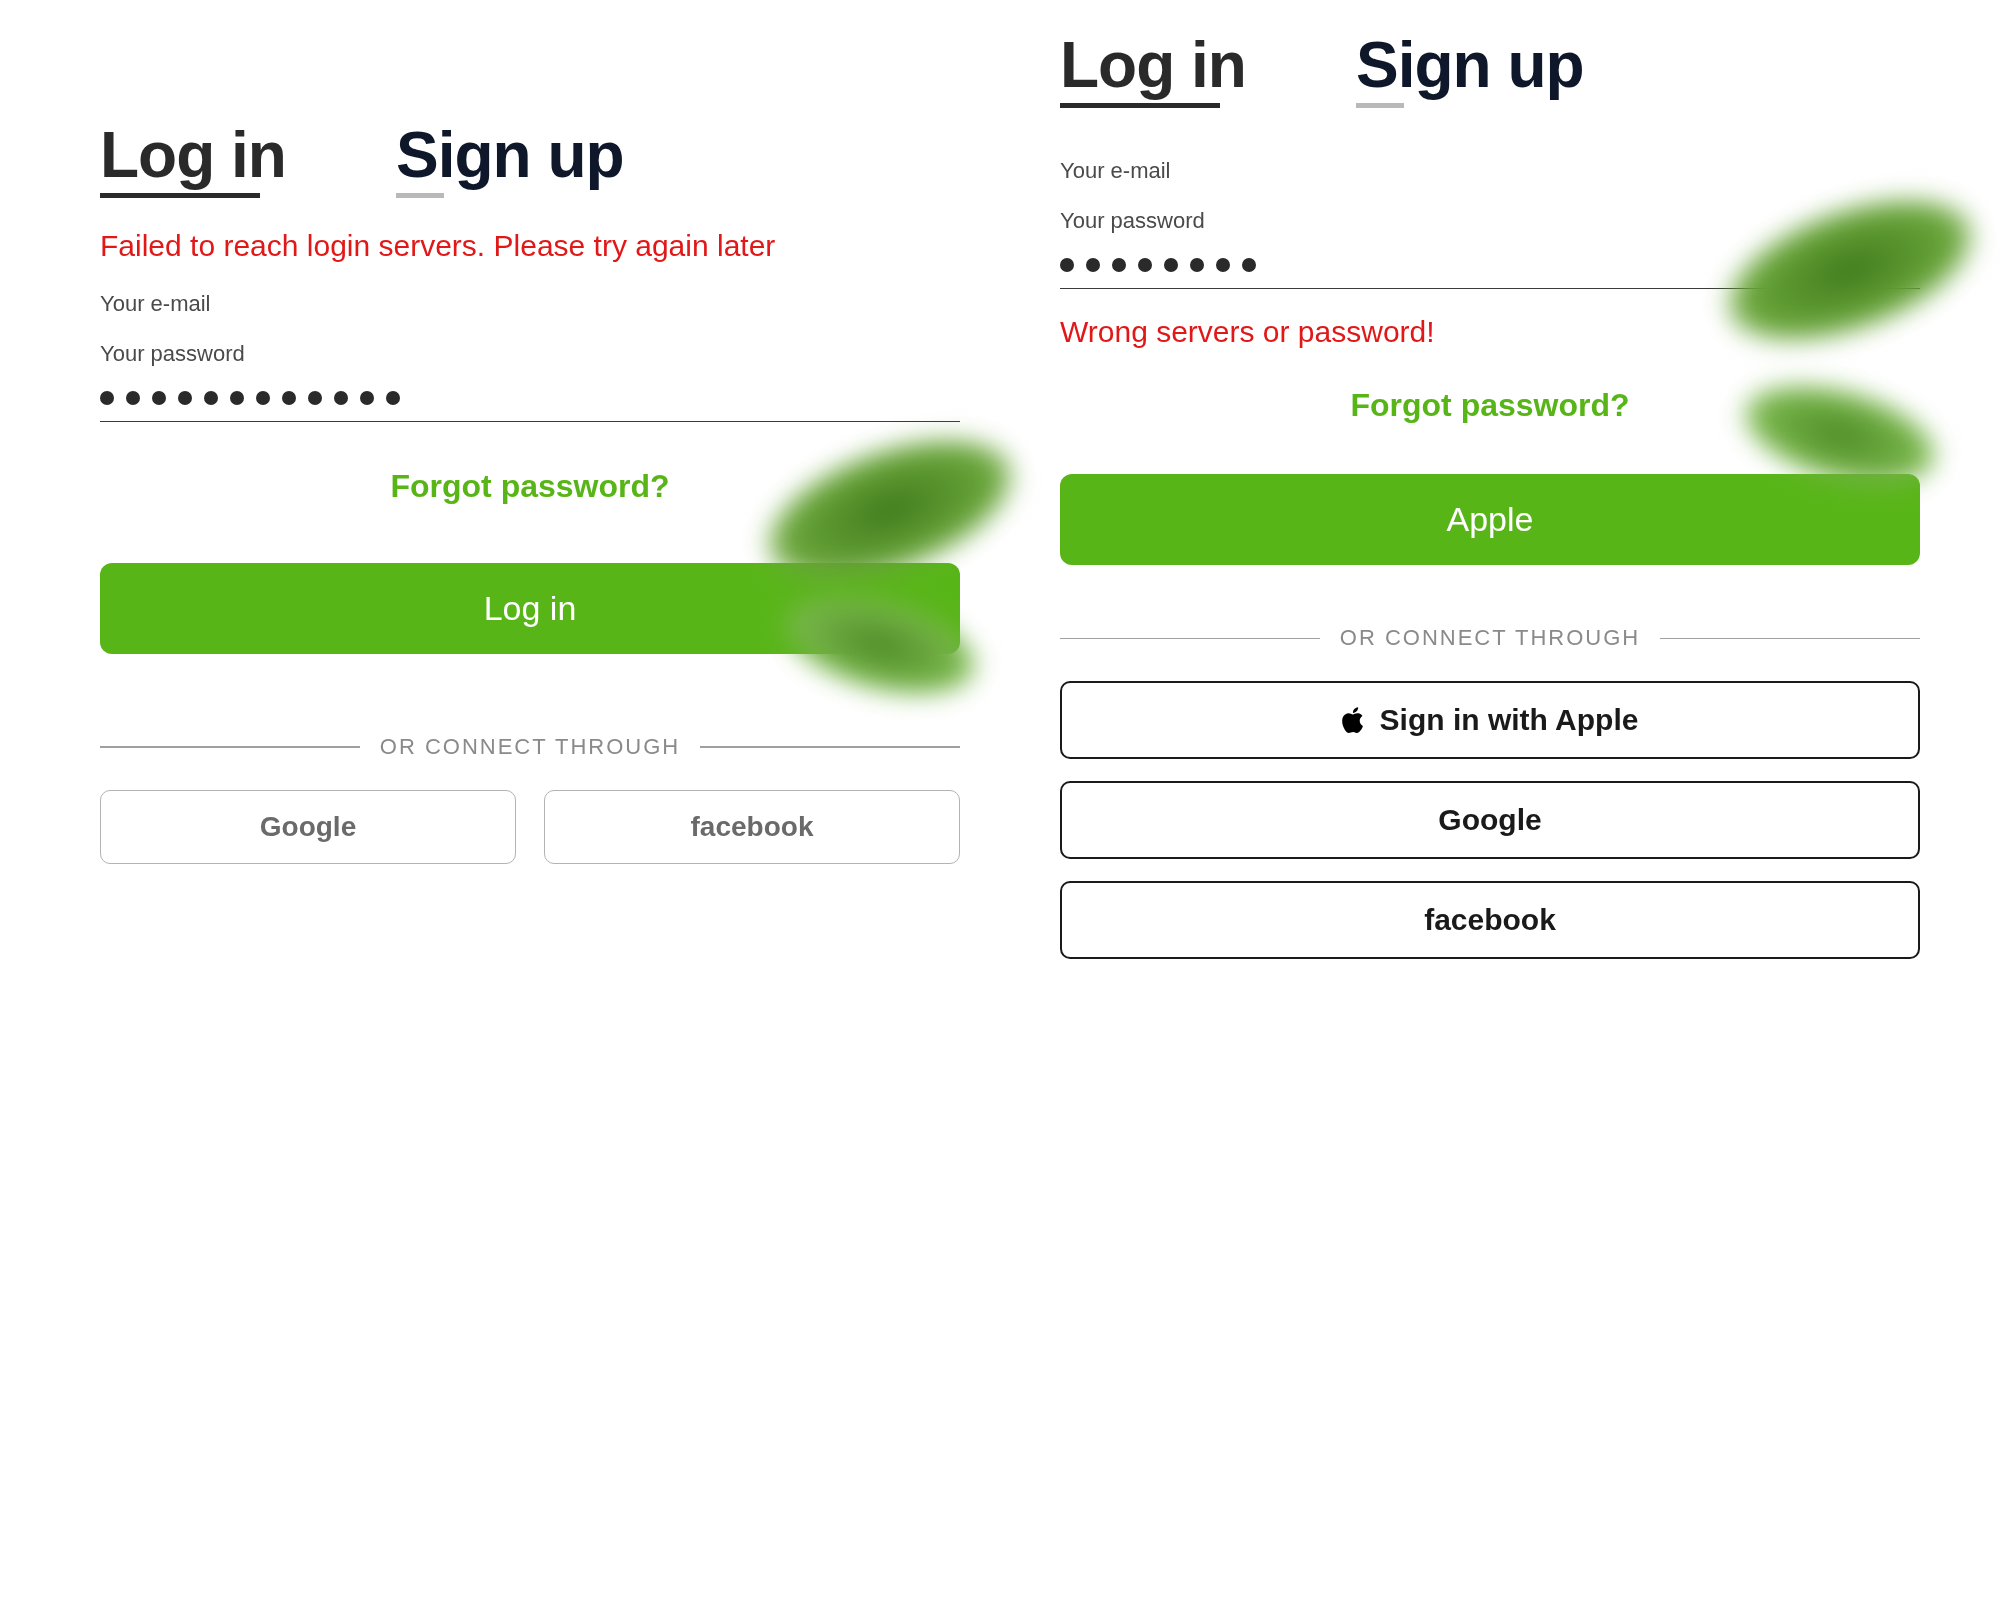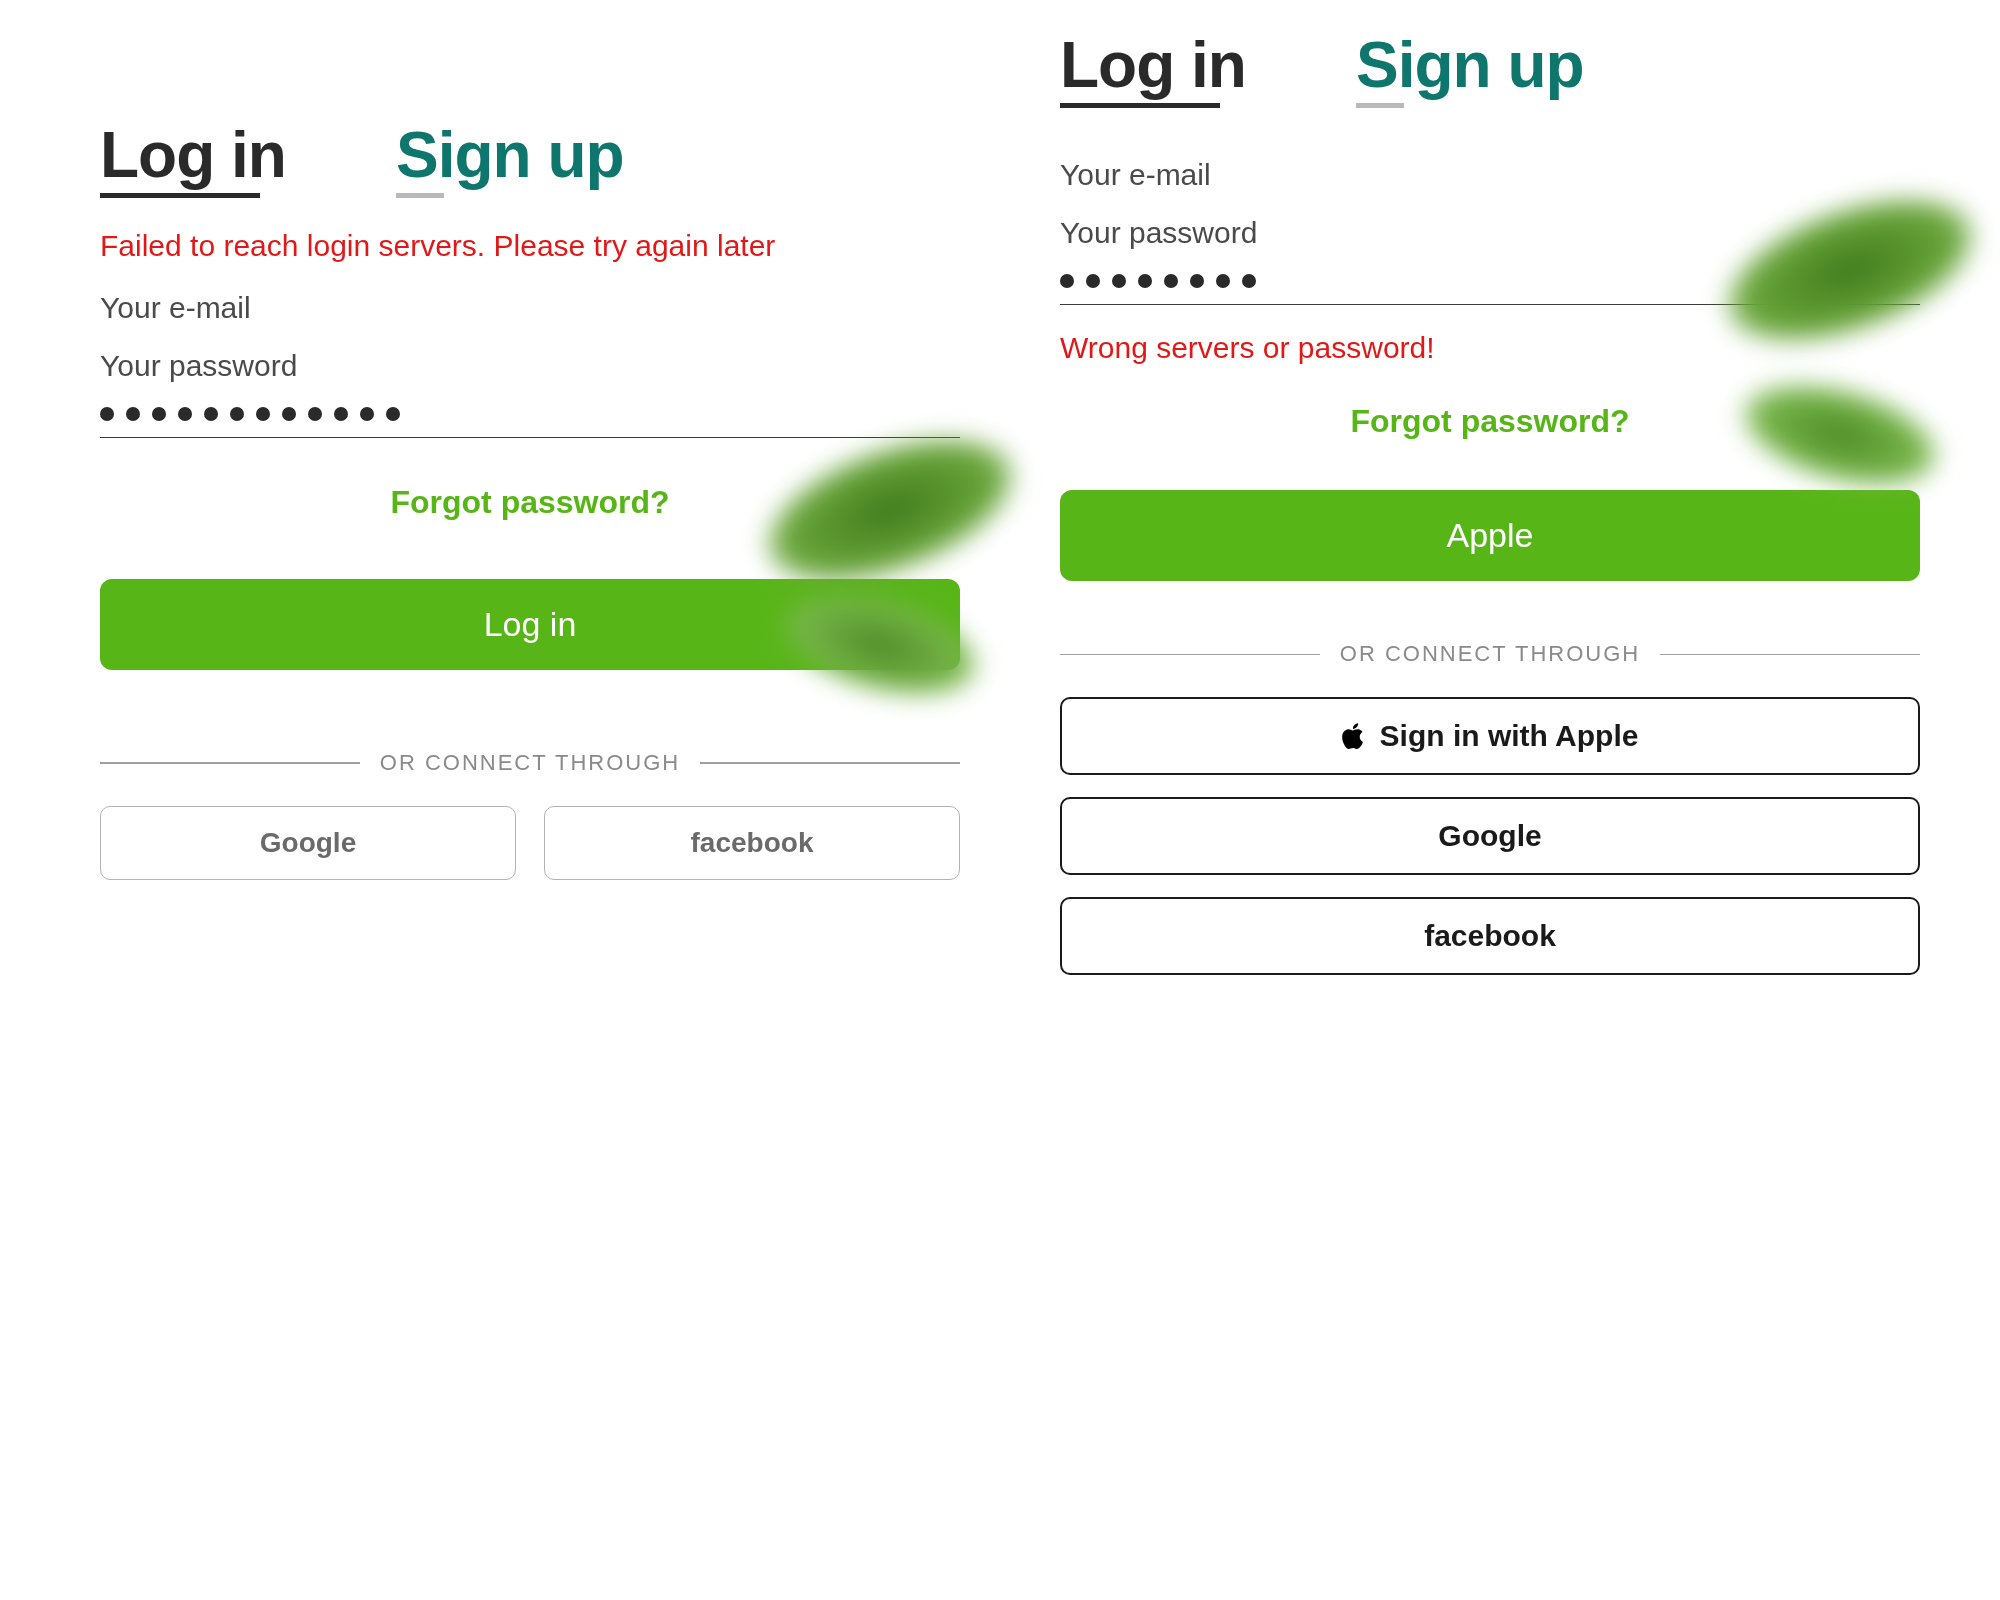--- a/index.html
+++ b/index.html
@@ -26,21 +26,21 @@
   }
   .tab {
     font-weight: 800;
     font-size: 64px;
     letter-spacing: -1px;
     position: relative;
     cursor: pointer;
     line-height: 1.1;
   }
   .tab.active { color: #2a2a2a; }
-  .tab.inactive { color: #0f766e; }
+  .tab.inactive { color: #0f172a; }
   .tab .underline {
     position: absolute;
     left: 0;
     bottom: -8px;
     height: 5px;
     width: 160px;
     background: #2a2a2a;
   }
   .tab.inactive .underline {
     width: 48px;
@@ -60,21 +60,21 @@
     font-size: 30px;
     margin-top: 26px;
     margin-bottom: 0;
   }
 
   .field {
     margin-top: 24px;
   }
   .field-label {
     color: #4a4a4a;
-    font-size: 30px;
+    font-size: 22px;
     font-weight: 400;
     margin-bottom: 18px;
   }
   .field-input {
     width: 100%;
     border: none;
     border-bottom: 1.5px solid #3a3a3a;
     font-size: 30px;
     font-weight: 400;
     padding: 8px 0 14px 0;

